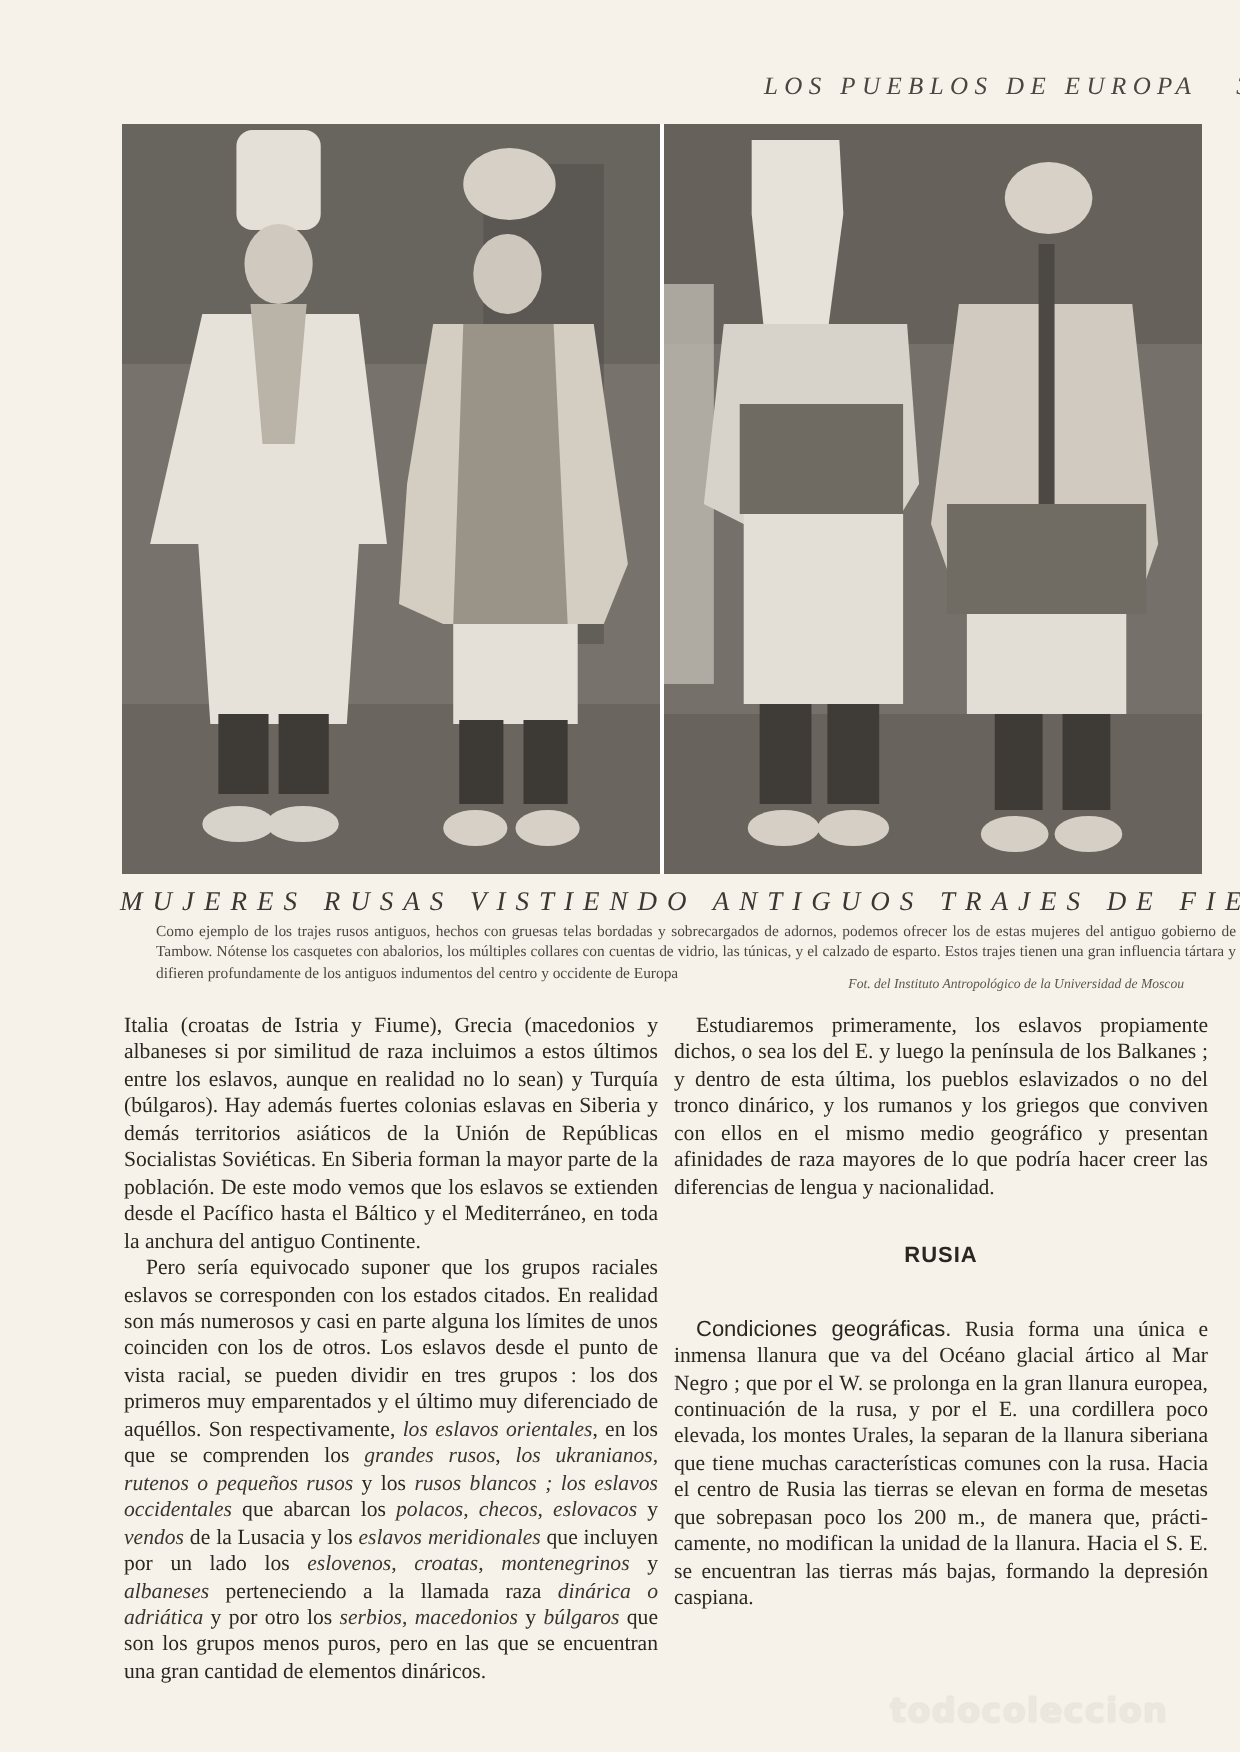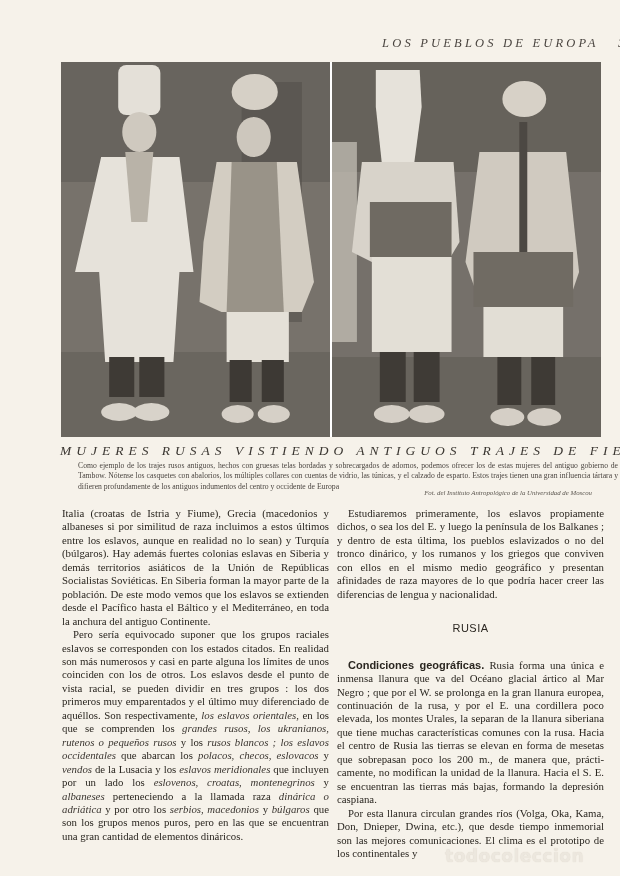--- a/index.html
+++ b/index.html
@@ -41,23 +41,23 @@
     font-size:10.8px; line-height:13.45px; text-align:justify; color:#2a2620;
     hyphens:manual;
   }
   .col.left { left:62px; }
   .col.right { left:337px; }
   .col p { margin:0; text-indent:0; }
   .col p.indent { text-indent:11px; }
   .col i { font-style:italic; color:#3a3530; }
   .section-heading {
     text-align:center; font-family:"Liberation Sans", "DejaVu Sans", sans-serif;
-    font-weight:normal; font-size:11px; margin:21px 0 23px 0; letter-spacing:0.5px;
+    font-weight:bold; font-size:11px; margin:21px 0 23px 0; letter-spacing:0.5px;
   }
-  .run-in { font-family:"Liberation Sans", "DejaVu Sans", sans-serif; font-weight:bold; font-size:11px; }
+  .run-in { font-family:"Liberation Sans", "DejaVu Sans", sans-serif; font-weight:normal; font-size:11px; }
   .watermark {
     position:absolute; top:846px; left:445px;
     font-family:"DejaVu Sans", sans-serif; font-weight:bold; font-size:17px;
     color:#ece7de; letter-spacing:0.5px;
     text-shadow:0 0 1px #d9d2c6;
   }
 </style>
 </head>
 <body>
 
@@ -129,16 +129,15 @@
 
 <div class="col left">
   <p>Italia (croatas de Istria y Fiume), Grecia (mace­donios y albaneses si por similitud de raza incluimos a estos últimos entre los eslavos, aunque en realidad no lo sean) y Turquía (búlgaros). Hay además fuer­tes colonias eslavas en Siberia y demás territorios asiáticos de la Unión de Repúblicas Socialistas So­viéticas. En Siberia forman la mayor parte de la población. De este modo vemos que los eslavos se extienden desde el Pacífico hasta el Báltico y el Me­diterráneo, en toda la anchura del antiguo Continente.</p>
   <p class="indent"><span>Pero sería equivocado suponer que los grupos raciales eslavos se corresponden con los estados ci­tados. En realidad son más numerosos y casi en parte alguna los límites de unos coinciden con los de otros. Los eslavos desde el punto de vista racial, se pueden dividir en tres grupos : los dos primeros muy emparentados y el último muy diferenciado de aquéllos. Son respectivamente, </span><i>los eslavos orien­tales</i><span>, en los que se comprenden los </span><i>grandes rusos</i><span>, </span><i>los ukranianos, rutenos o pequeños rusos</i><span> y los </span><i>rusos blancos ; los eslavos occidentales</i><span> que abarcan los </span><i>po­lacos, checos, eslovacos</i><span> y </span><i>vendos</i><span> de la Lusacia y los </span><i>eslavos meridionales</i><span> que incluyen por un lado los </span><i>eslovenos, croatas, montenegrinos</i><span> y </span><i>albaneses</i><span> perte­neciendo a la llamada raza </span><i>dinárica o adriática</i><span> y por otro los </span><i>serbios, macedonios</i><span> y </span><i>búlgaros</i><span> que son los grupos menos puros, pero en las que se en­cuentran una gran cantidad de elementos dináricos.</span></p>
 </div>
 
 <div class="col right">
   <p class="indent">Estudiaremos primeramente, los eslavos propia­mente dichos, o sea los del E. y luego la península de los Balkanes ; y dentro de esta última, los pue­blos eslavizados o no del tronco dinárico, y los ru­manos y los griegos que conviven con ellos en el mismo medio geográfico y presentan afinidades de raza mayores de lo que podría hacer creer las dife­rencias de lengua y nacionalidad.</p>
   <div class="section-heading">RUSIA</div>
   <p class="indent"><span class="run-in">Condiciones geográficas.</span><span> Rusia forma una única e inmensa llanura que va del Océano glacial ártico al Mar Negro ; que por el W. se prolonga en la gran llanura europea, continuación de la rusa, y por el E. una cordillera poco elevada, los montes Urales, la separan de la llanura siberiana que tiene muchas características comunes con la rusa. Hacia el centro de Rusia las tierras se elevan en forma de mesetas que sobrepasan poco los 200 m., de manera que, prácti­camente, no modifican la unidad de la llanura. Hacia el S. E. se encuentran las tierras más bajas, formando la depresión caspiana.</span></p>
-  <p class="indent">Por esta llanura circulan grandes ríos (Volga, Oka, Kama, Don, Dnieper, Dwina, etc.), que desde tiempo inmemorial son las mejores comunicaciones. El clima es el prototipo de los continentales y</p>
 </div>
 
 <div class="watermark">todocoleccion</div>
 
 </body></html>

